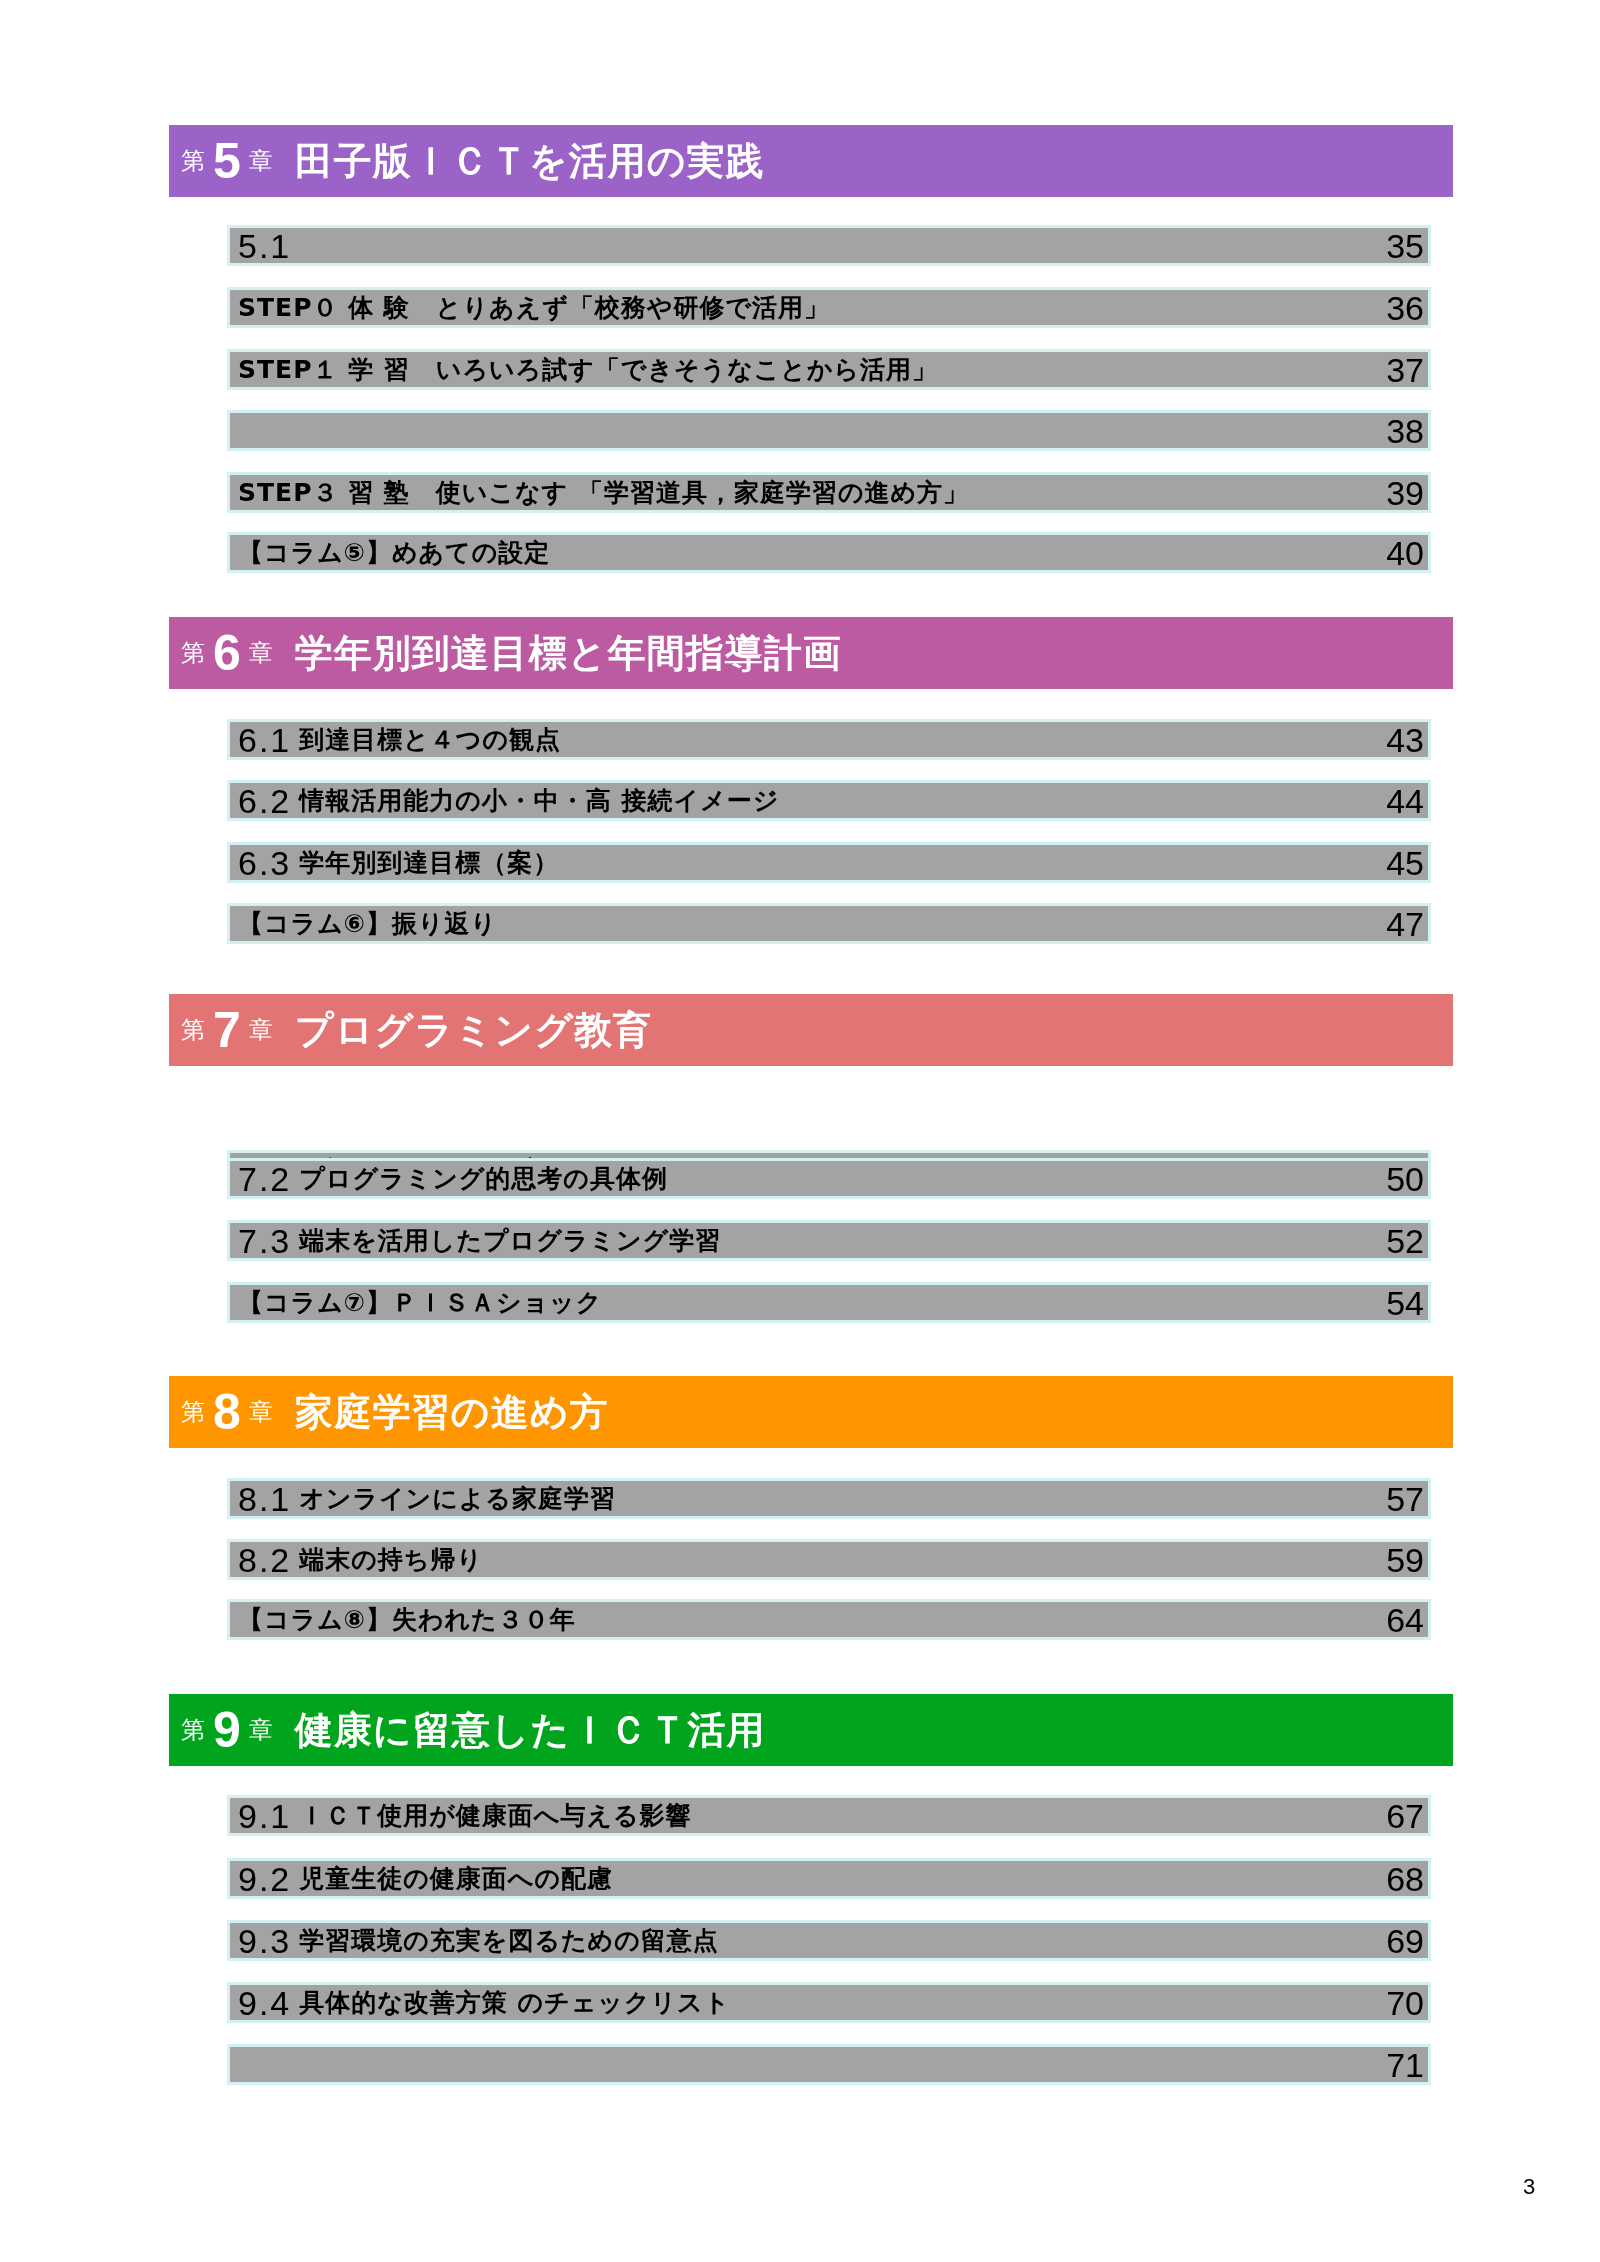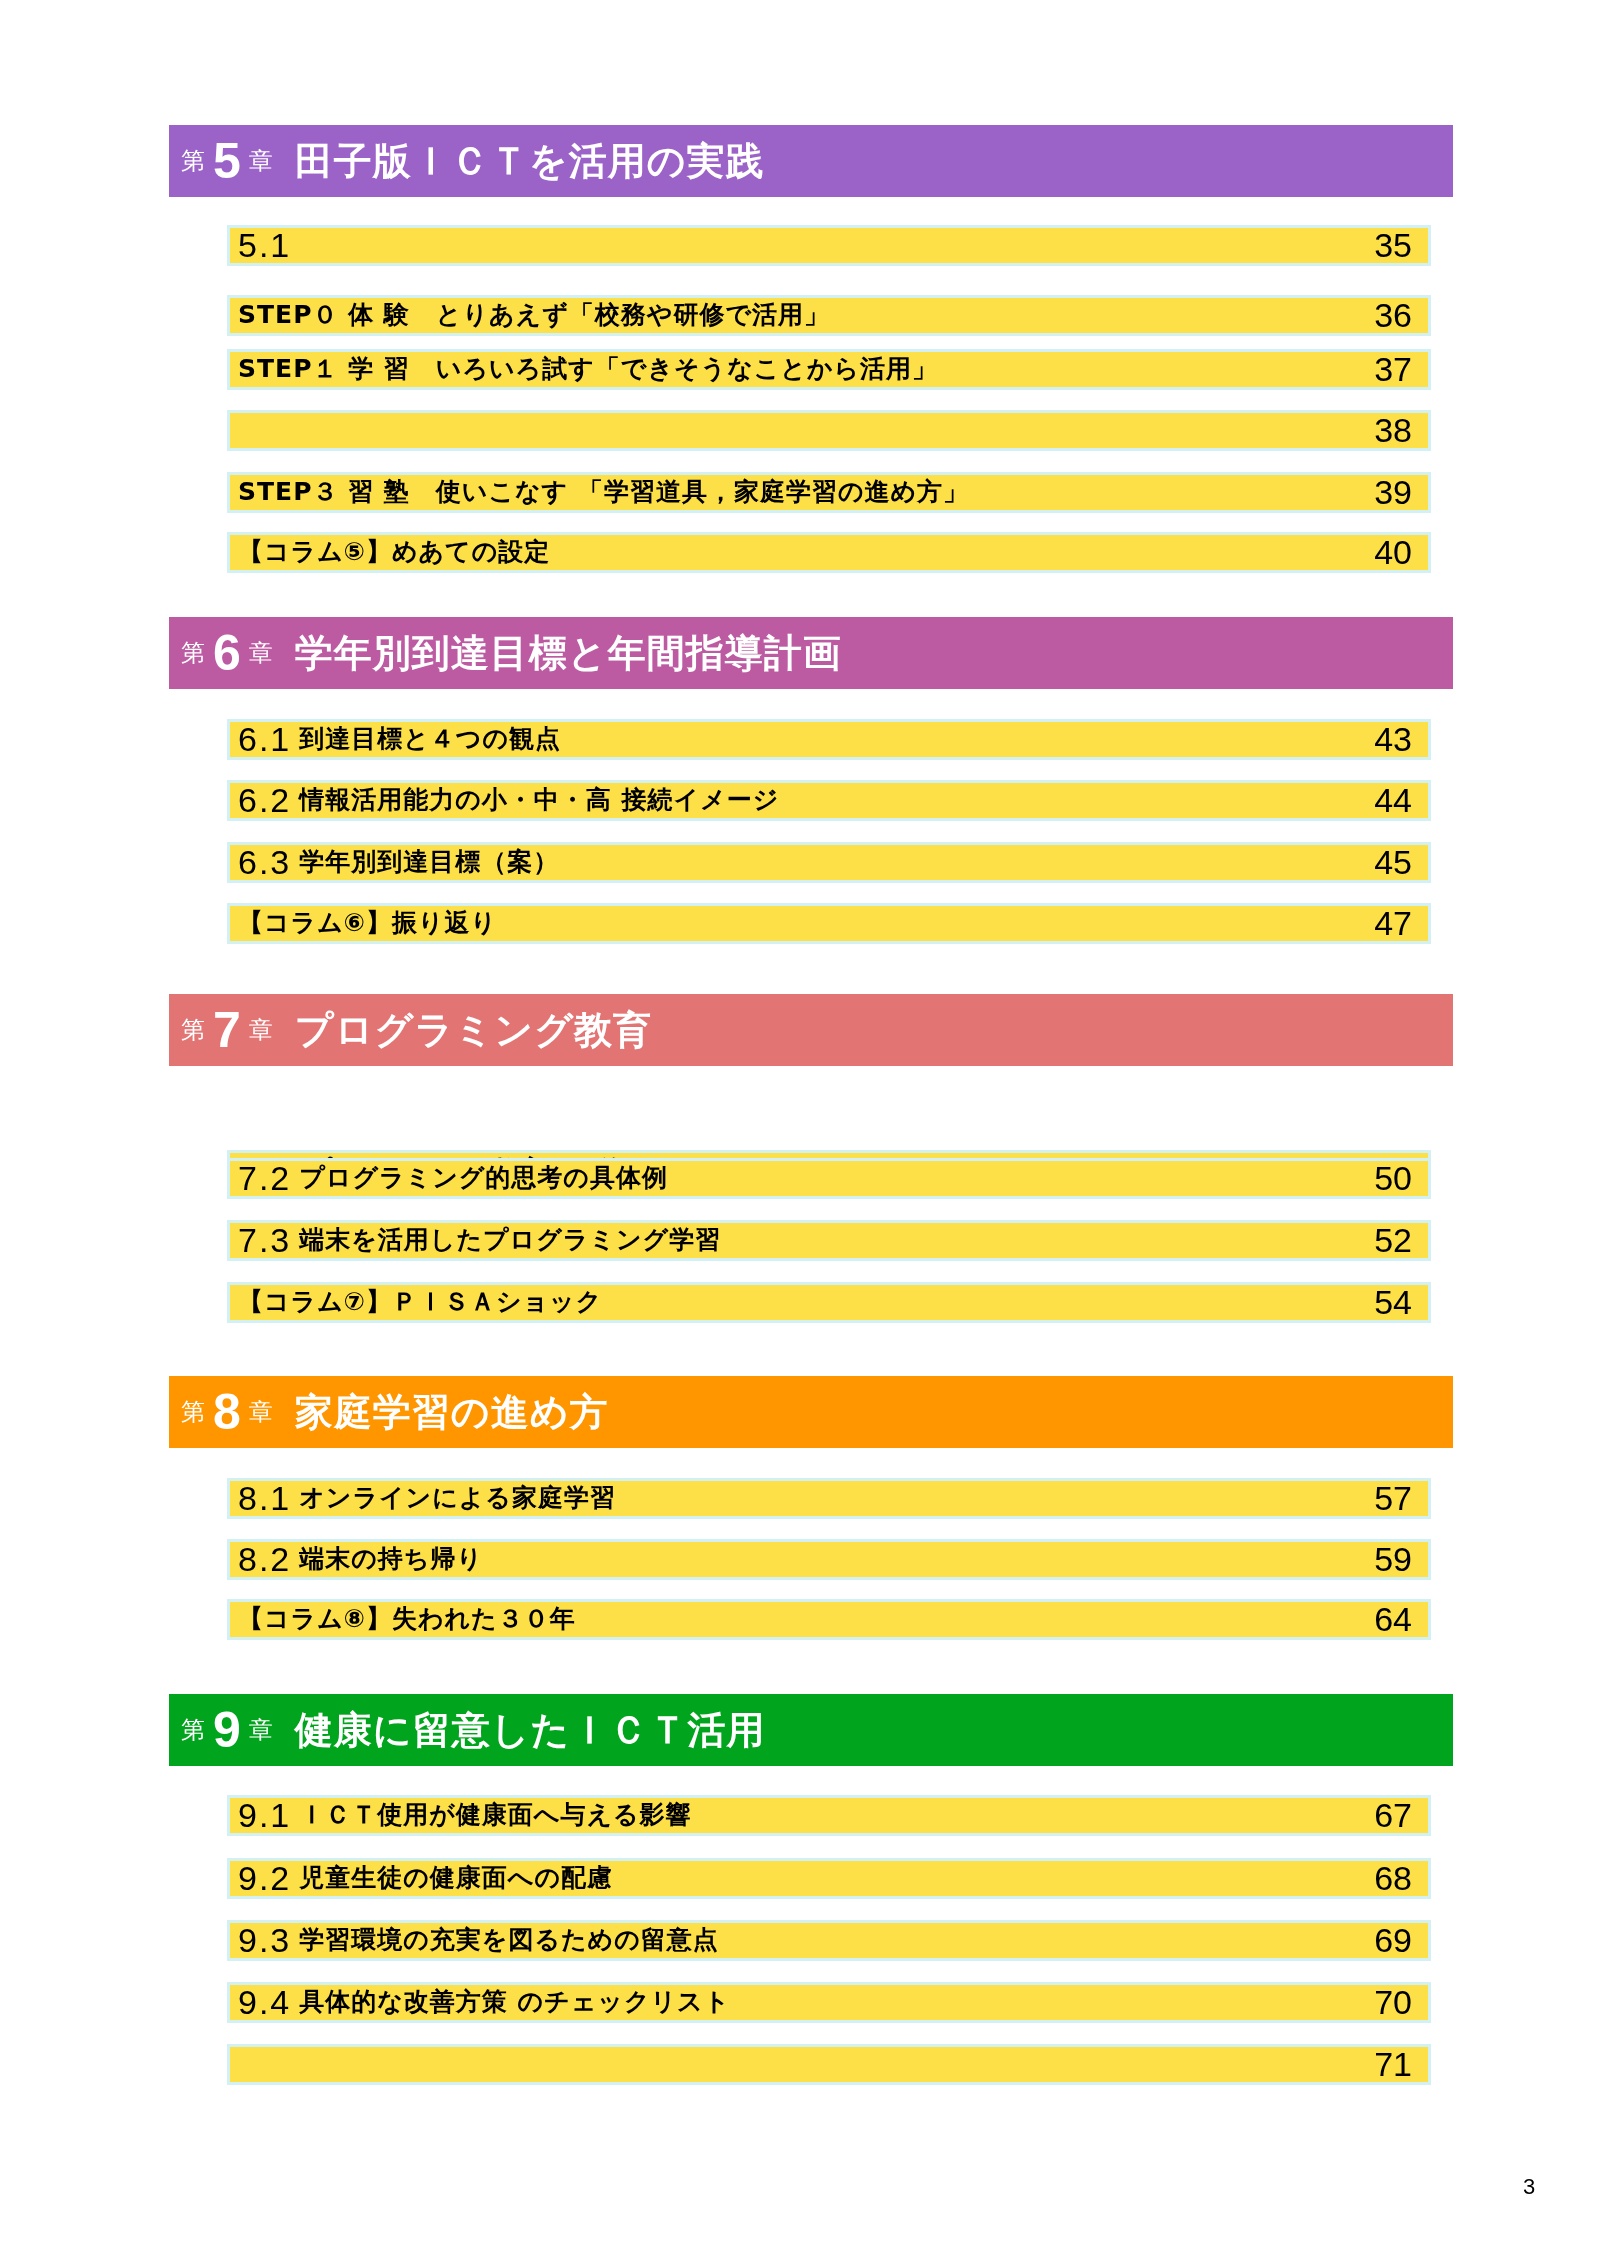--- a/index.html
+++ b/index.html
@@ -11,22 +11,22 @@
     padding-left: 12px;
   }
   .ch-pre, .ch-suf { font-size: 24px; font-family: "DejaVu Sans", sans-serif; }
   .ch-num { font-size: 50px; font-weight: bold; font-family: "Liberation Sans", sans-serif;
             margin: 0 8px; line-height: 1; }
   .ch-suf { margin-right: 22px; }
   .ch-title { font-size: 38px; font-weight: bold; letter-spacing: 1px;
               font-family: "DejaVu Sans", sans-serif; }
   .entry {
     position: absolute; left: 227px; width: 1204px; height: 41px;
-    box-sizing: border-box; border: 3px solid #d3f1f2; background: #fde047;
-    display: flex; padding: 0 16px 0 8px;
+    box-sizing: border-box; border: 3px solid #d3f1f2; background: #a3a3a3;
+    display: flex; align-items: center; padding: 0 4px 0 8px;
   }
   .e-num { font-family: "Liberation Sans", sans-serif; font-size: 34px; letter-spacing: 2px;
            margin-right: 8px; line-height: 1; }
   .e-text { font-size: 25px; font-weight: bold; letter-spacing: 1px; white-space: nowrap;
             font-family: "DejaVu Sans", sans-serif; }
   .e-page { margin-left: auto; font-family: "Liberation Sans", sans-serif; font-size: 34px; line-height: 1; }
   .page-number { position: absolute; left: 1523px; top: 2174px; font-size: 22px;
                  font-family: "Liberation Sans", sans-serif; }
 </style>
 </head>
@@ -35,21 +35,21 @@
 <div class="chapter" style="top:125px;background:#9b62c8;">
   <span class="ch-pre">第</span>
   <span class="ch-num">5</span>
   <span class="ch-suf">章</span>
   <span class="ch-title">田子版ＩＣＴを活用の実践</span>
 </div>
 <div class="entry" style="top:225px;">
   <span class="e-num">5.1</span>
   <span class="e-page">35</span>
 </div>
-<div class="entry" style="top:287px;margin-top:8px;">
+<div class="entry" style="top:287px;">
   <span class="e-text">STEP０ 体 験　とりあえず「校務や研修で活用」</span>
   <span class="e-page">36</span>
 </div>
 <div class="entry" style="top:349px;">
   <span class="e-text">STEP１ 学 習　いろいろ試す「できそうなことから活用」</span>
   <span class="e-page">37</span>
 </div>
 <div class="entry" style="top:410px;">
   <span class="e-page">38</span>
 </div>

